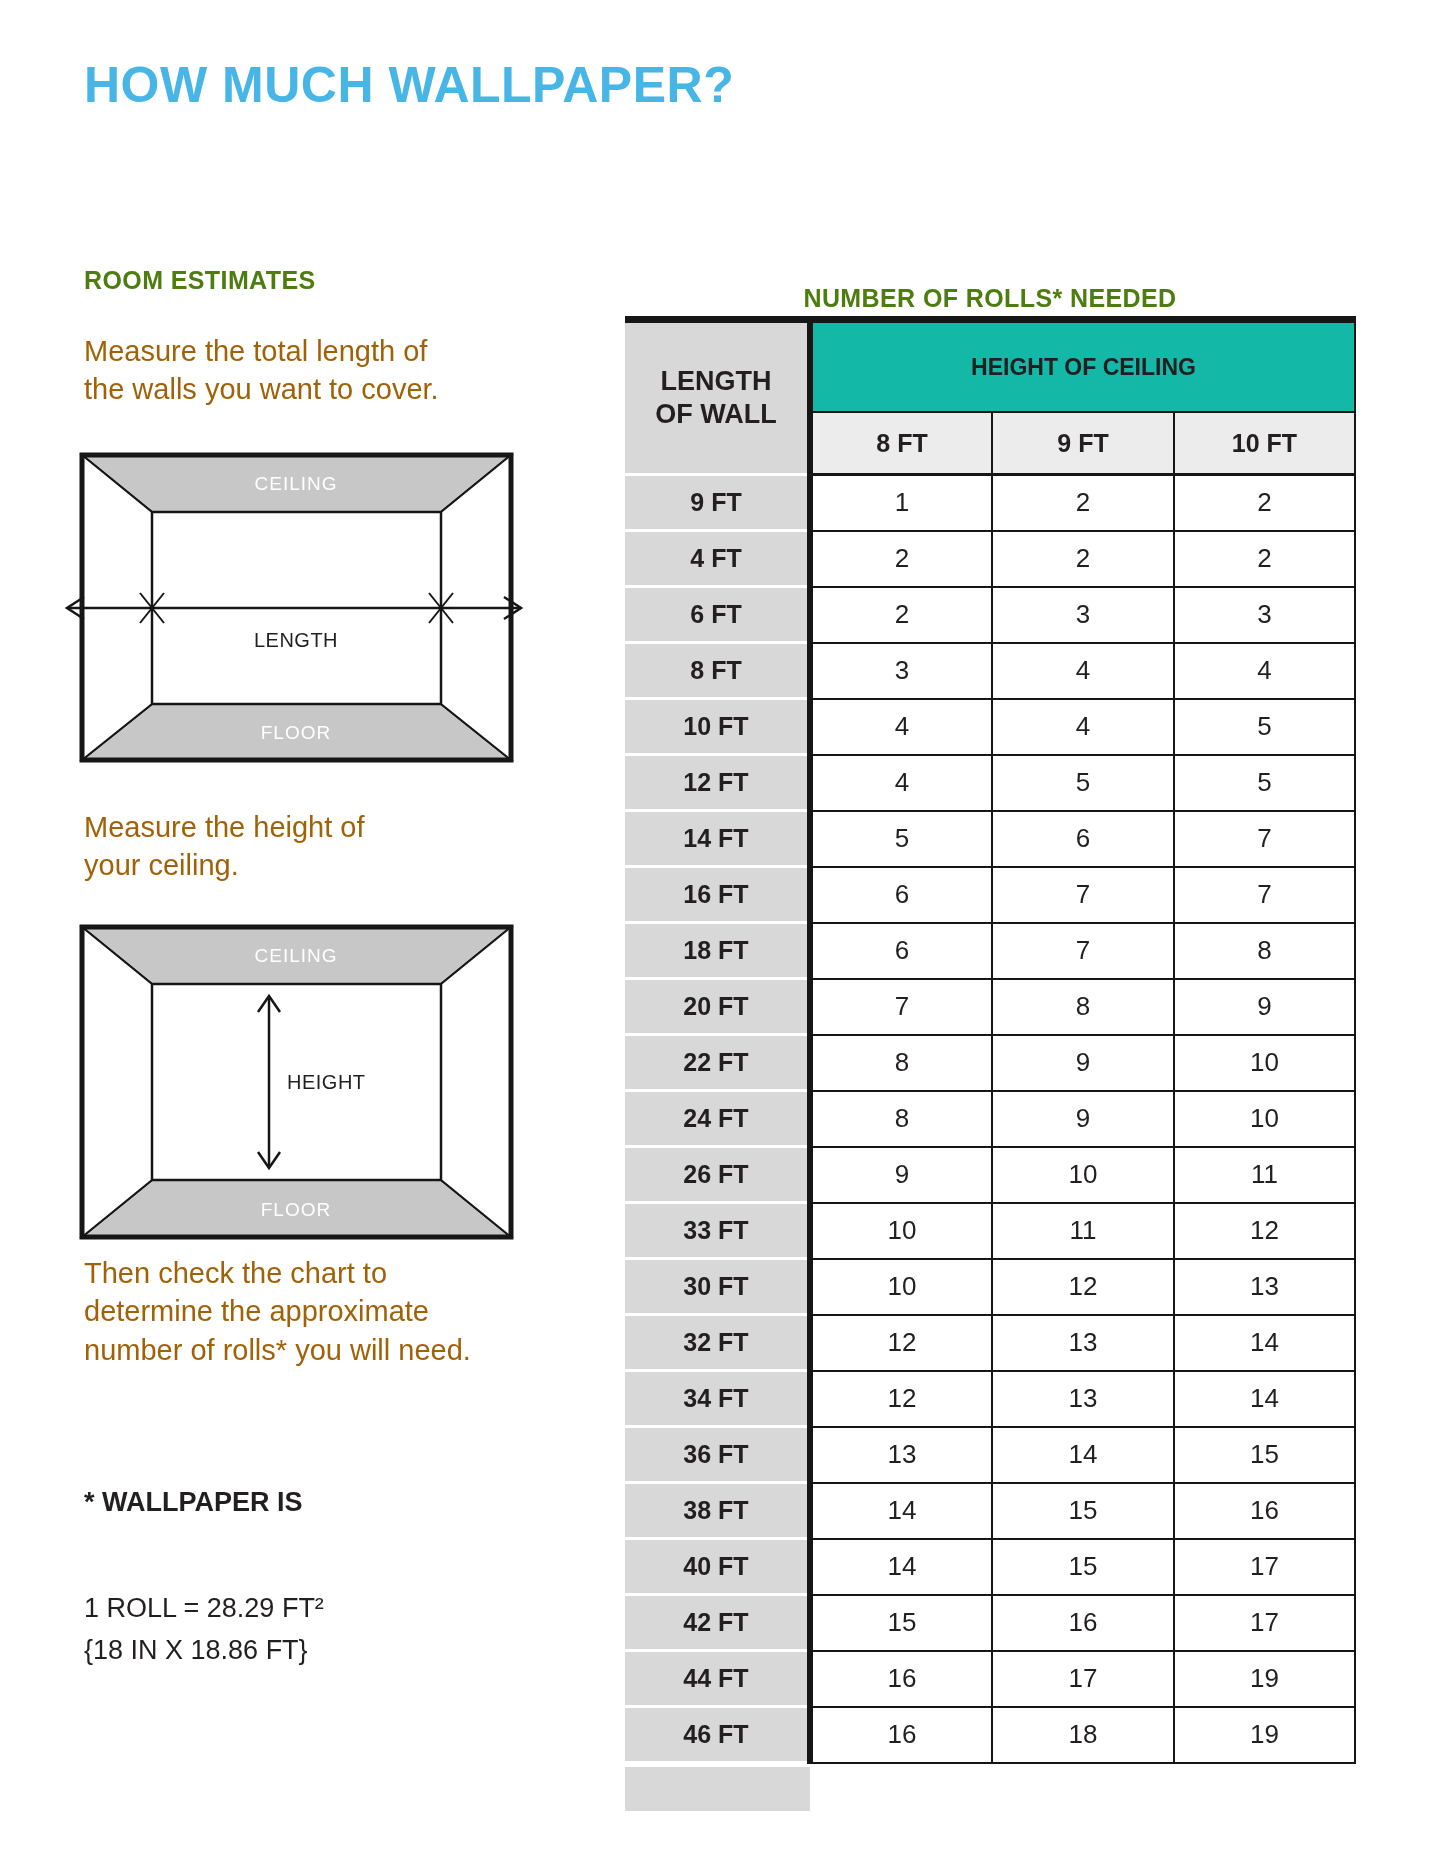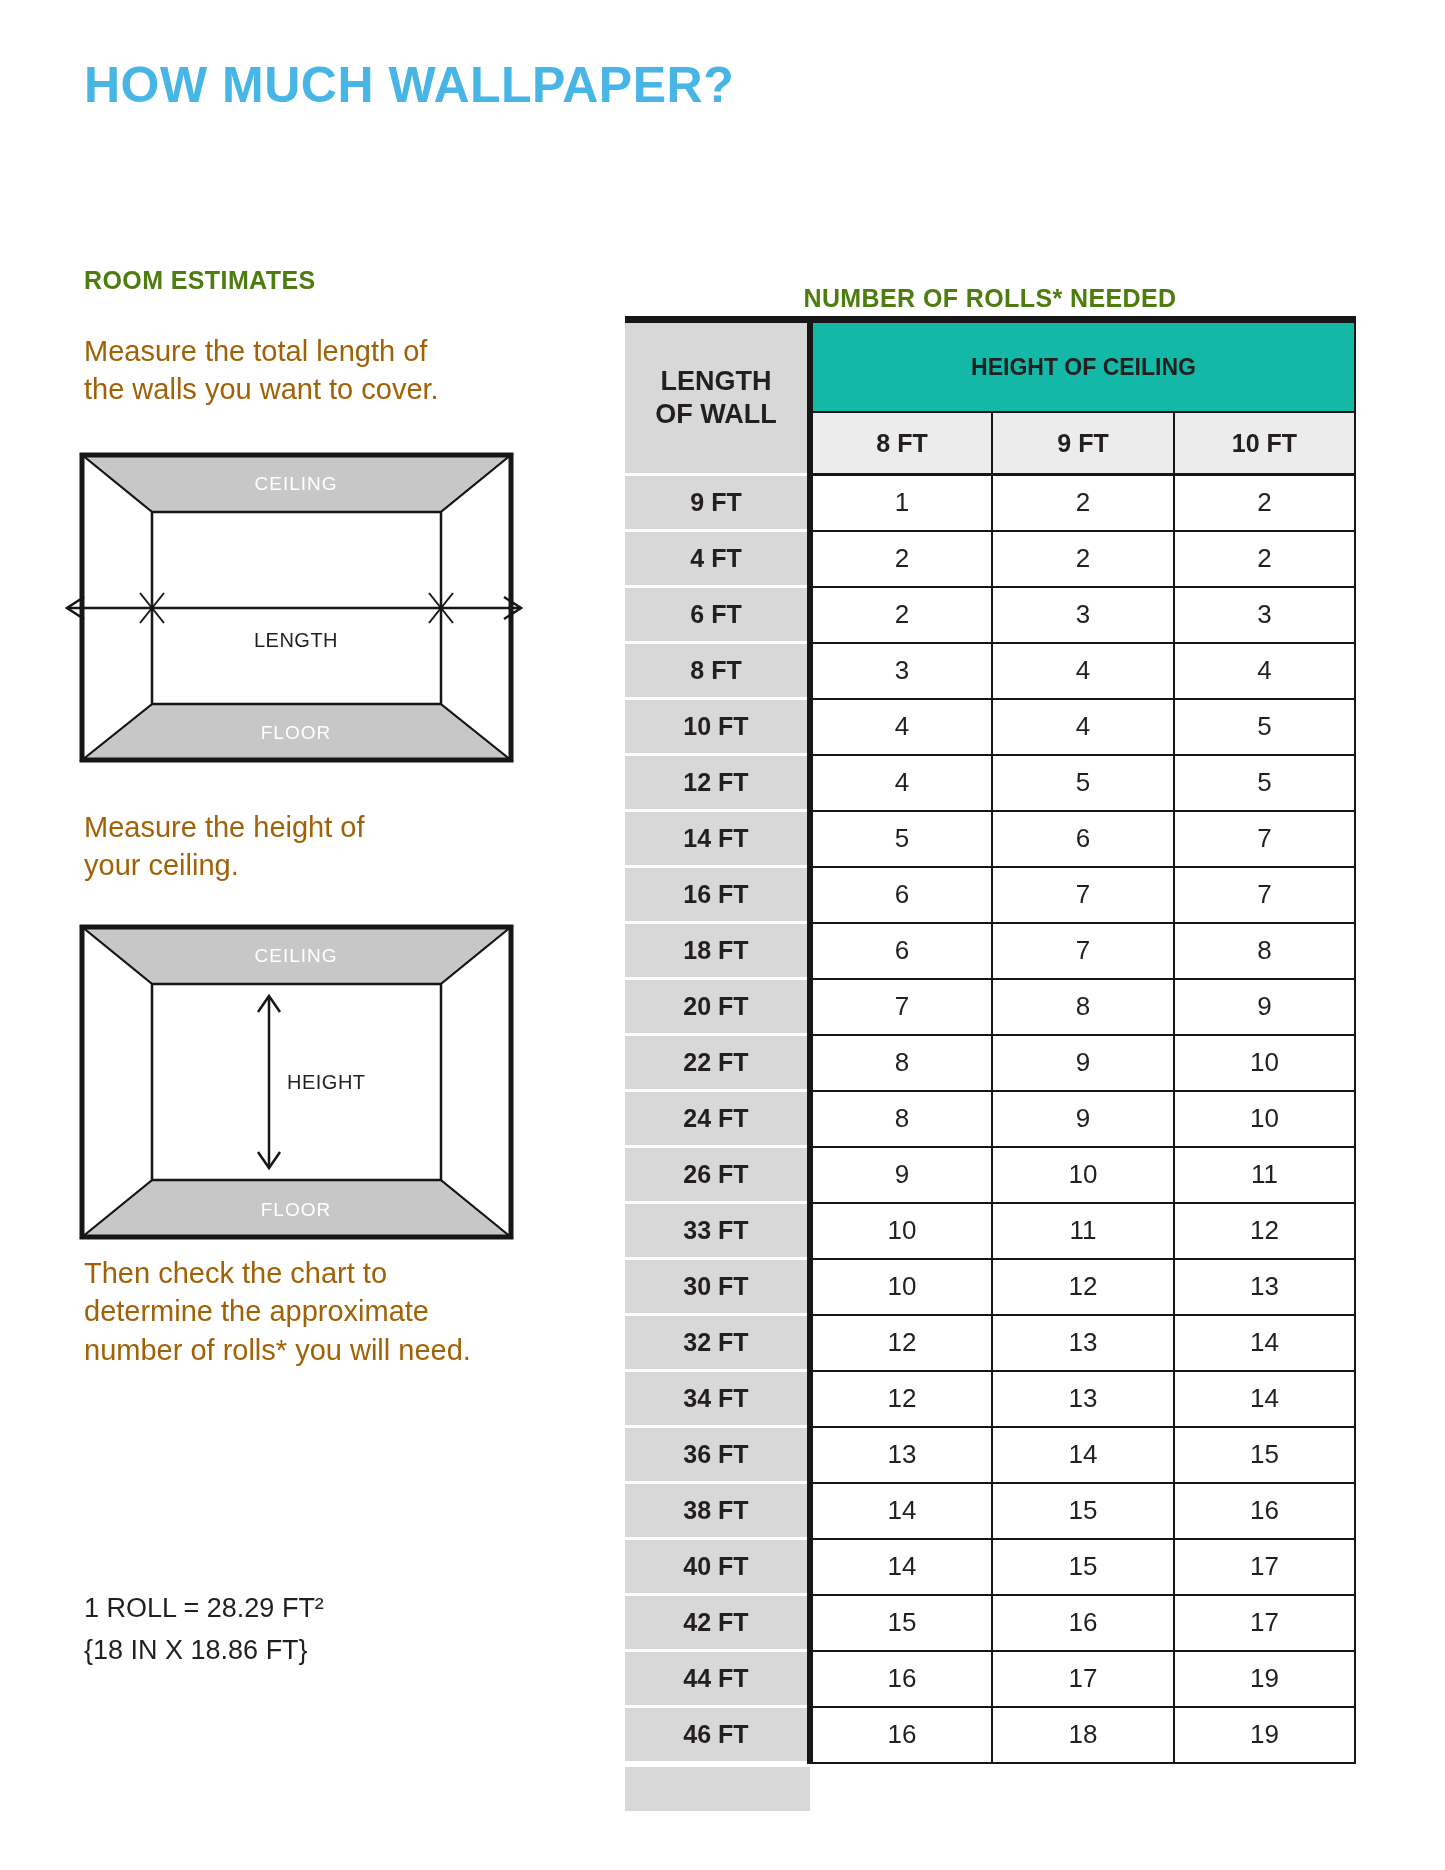--- a/index.html
+++ b/index.html
@@ -171,20 +171,21 @@
     <text x="232" y="294" text-anchor="middle" font-size="19" letter-spacing="1" fill="#ffffff">FLOOR</text>
     <text x="223" y="167" text-anchor="start" font-size="20" letter-spacing="0.5" fill="#231f20">HEIGHT</text>
   </svg>
 </div>
 
 <div class="abs body-text" id="instruction-step-3">Then check the chart to
 determine the approximate
 number of rolls* you will need.</div>
 
 <div class="abs" id="packaging-footnote">
+  <div>* WALLPAPER IS</div>
 </div>
 
 <div class="abs" id="roll-spec">
   <div>1 ROLL = 28.29 FT²</div>
   <div>{18 IN X 18.86 FT}</div>
 </div>
 
 <div class="abs section-heading" id="table-heading">NUMBER OF ROLLS* NEEDED</div>
 
 <div class="abs" id="table-wrap">

